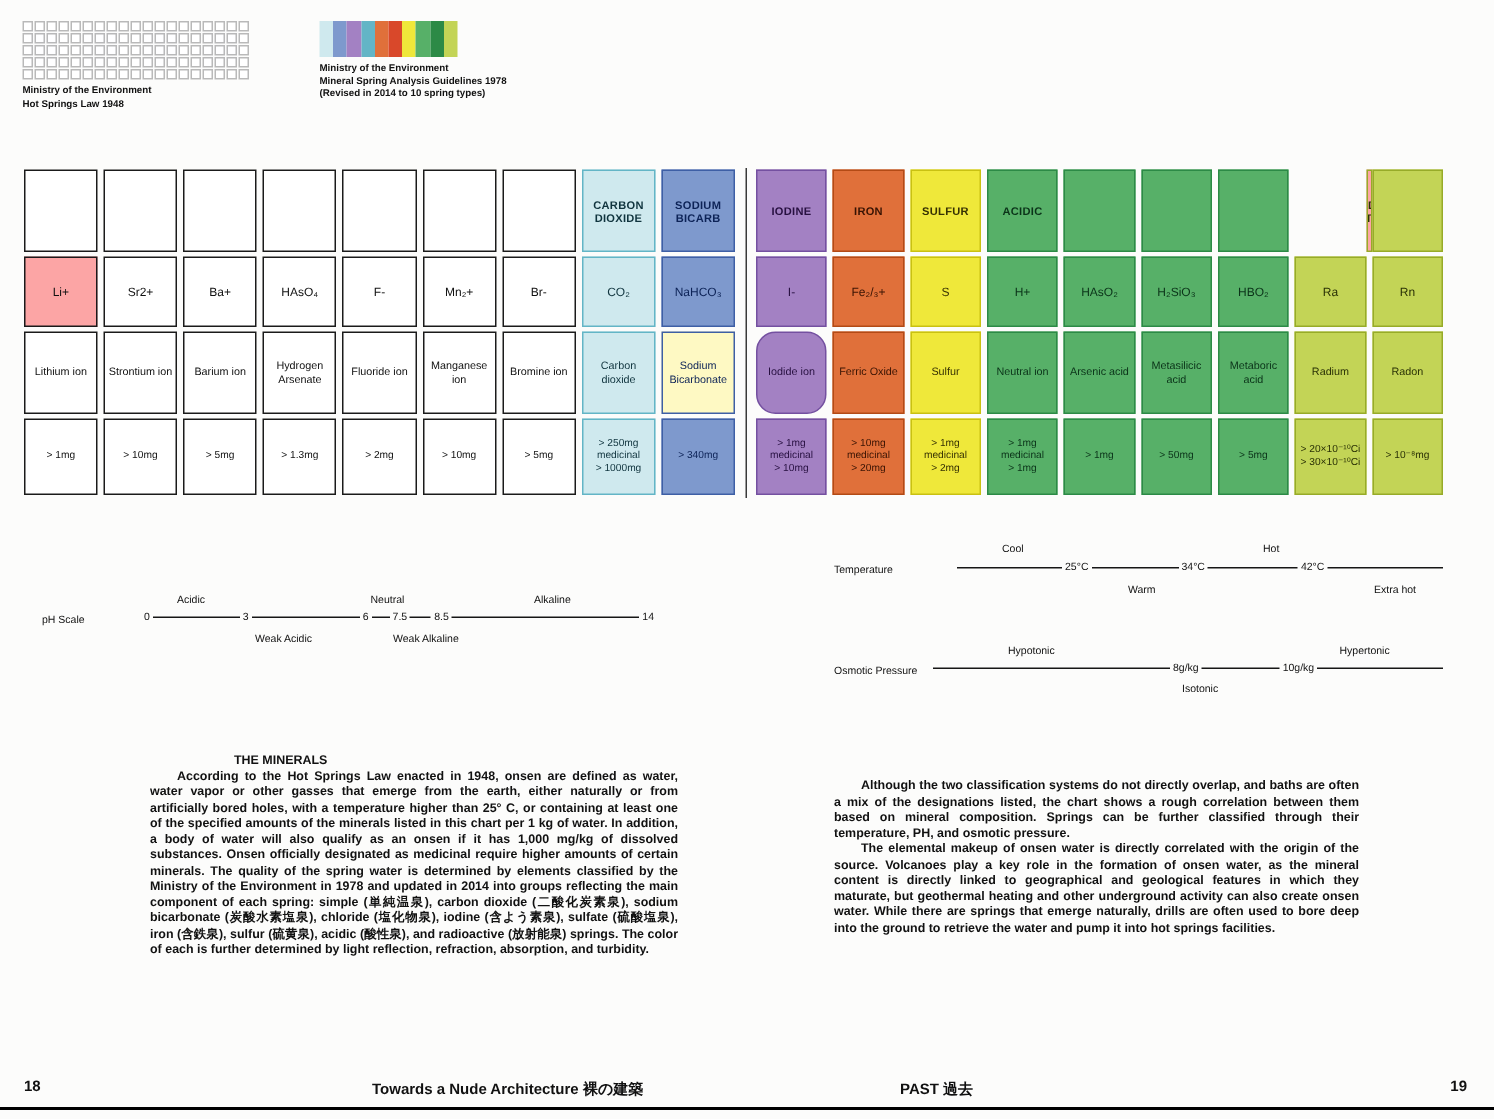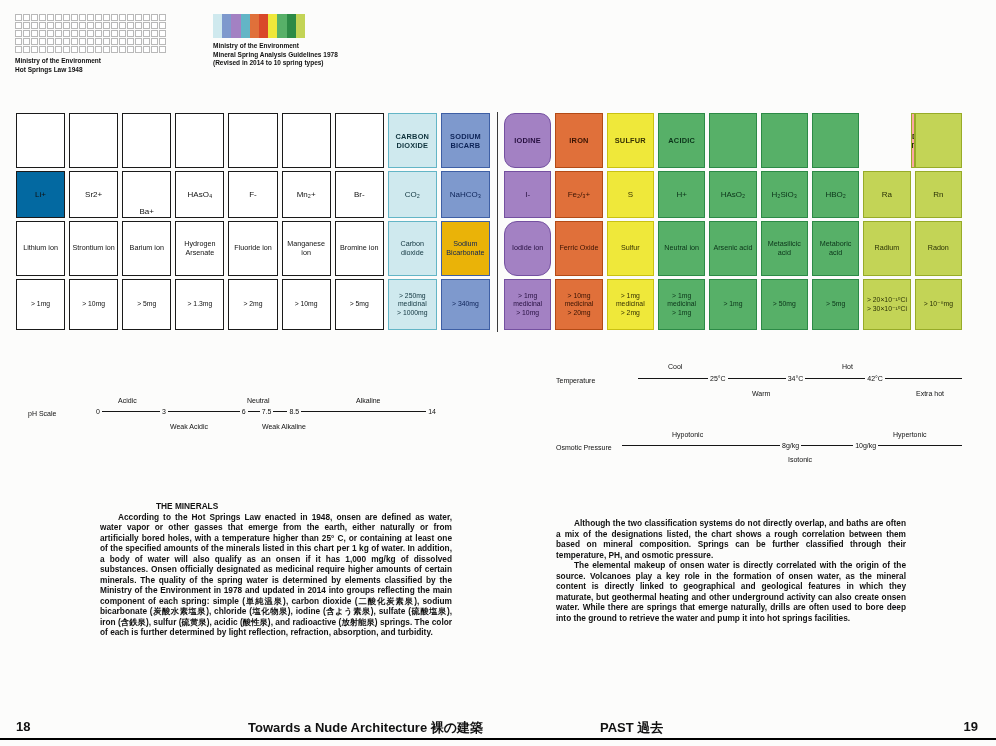--- a/index.html
+++ b/index.html
@@ -26,21 +26,21 @@
   .cell.v{height:51px;font-size:6.8px;line-height:8.4px}
   #gutter{left:497px;top:112px;width:1px;height:220px;background:#3a3a3a}
   .sc{font-size:7px;line-height:8px;white-space:nowrap}
   .scale-line{display:flex;align-items:center;height:9px}
   .scale-line .sc{padding:0 2px}
   .seg{height:1px;background:#161616;flex:0 0 auto}
   .seg.fill{flex:1 1 auto}
   .txt{font-size:8.3px;line-height:10.5px;text-align:justify;font-weight:bold}
   .txt p{margin:0;text-indent:18px}
   .txt .hd{text-indent:56px;font-weight:bold}
-  .foot{font-size:13px;font-weight:bold;white-space:nowrap}
+  .foot{font-size:10px;font-weight:bold;white-space:nowrap}
   #rule{left:0;top:738px;width:996px;height:1.5px;background:#000}
 </style>
 </head>
 <body>
 
 <div id="spread">
 
   <div class="abs" id="legend-grid">
       <div class="gsq"></div>
       <div class="gsq"></div>
@@ -157,21 +157,21 @@
     </div>
   <div class="abs small" id="bar-caption">
     <div>Ministry of the Environment</div>
     <div>Mineral Spring Analysis Guidelines 1978</div>
     <div>(Revised in 2014 to 10 spring types)</div>
   </div>
 
   <div class="abs thalf" id="table-left">
       <div class="col">
         <div class="cell h" style="background: rgb(255, 255, 255); border-color: rgb(26, 26, 26); color: rgb(17, 17, 17);"></div>
-        <div class="cell f" style="background: #0369a1; border-color: rgb(26, 26, 26); color: rgb(17, 17, 17);">
+        <div class="cell f" style="background: #fca5a5; border-color: rgb(26, 26, 26); color: rgb(17, 17, 17);">
           <span>Li+</span>
         </div>
         <div class="cell n" style="background: rgb(255, 255, 255); border-color: rgb(26, 26, 26); color: rgb(17, 17, 17);">
           <span>Lithium ion</span>
         </div>
         <div class="cell v" style="background: rgb(255, 255, 255); border-color: rgb(26, 26, 26); color: rgb(17, 17, 17);">
           <div>&gt; 1mg</div>
         </div>
       </div>
       <div class="col">
@@ -181,21 +181,21 @@
         </div>
         <div class="cell n" style="background: rgb(255, 255, 255); border-color: rgb(26, 26, 26); color: rgb(17, 17, 17);">
           <span>Strontium ion</span>
         </div>
         <div class="cell v" style="background: rgb(255, 255, 255); border-color: rgb(26, 26, 26); color: rgb(17, 17, 17);">
           <div>&gt; 10mg</div>
         </div>
       </div>
       <div class="col">
         <div class="cell h" style="background: rgb(255, 255, 255); border-color: rgb(26, 26, 26); color: rgb(17, 17, 17);"></div>
-        <div class="cell f" style="background: rgb(255, 255, 255); border-color: rgb(26, 26, 26); color: rgb(17, 17, 17); justify-content: flex-end;">
+        <div class="cell f" style="background: rgb(255, 255, 255); border-color: rgb(26, 26, 26); color: rgb(17, 17, 17);">
           <span>Ba+</span>
         </div>
         <div class="cell n" style="background: rgb(255, 255, 255); border-color: rgb(26, 26, 26); color: rgb(17, 17, 17);">
           <span>Barium ion</span>
         </div>
         <div class="cell v" style="background: rgb(255, 255, 255); border-color: rgb(26, 26, 26); color: rgb(17, 17, 17);">
           <div>&gt; 5mg</div>
         </div>
       </div>
       <div class="col">
@@ -262,31 +262,31 @@
           <div>&gt; 1000mg</div>
         </div>
       </div>
       <div class="col">
         <div class="cell h" style="background: rgb(126, 153, 205); border-color: rgb(62, 95, 165); color: rgb(13, 35, 87);">
           <span>SODIUM BICARB</span>
         </div>
         <div class="cell f" style="background: rgb(126, 153, 205); border-color: rgb(62, 95, 165); color: rgb(13, 35, 87);">
           <span>NaHCO₃</span>
         </div>
-        <div class="cell n" style="background: #eab308; border-color: rgb(62, 95, 165); color: rgb(13, 35, 87);">
+        <div class="cell n" style="background: #fef9c3; border-color: rgb(62, 95, 165); color: rgb(13, 35, 87);">
           <span>Sodium Bicarbonate</span>
         </div>
         <div class="cell v" style="background: rgb(126, 153, 205); border-color: rgb(62, 95, 165); color: rgb(13, 35, 87);">
           <div>&gt; 340mg</div>
         </div>
       </div>
     </div>
   <div class="abs thalf" id="table-right">
       <div class="col">
-        <div class="cell h" style="background: rgb(163, 129, 195); border-color: rgb(116, 80, 160); color: rgb(39, 16, 64); border-radius: 11px;">
+        <div class="cell h" style="background: rgb(163, 129, 195); border-color: rgb(116, 80, 160); color: rgb(39, 16, 64);">
           <span>IODINE</span>
         </div>
         <div class="cell f" style="background: rgb(163, 129, 195); border-color: rgb(116, 80, 160); color: rgb(39, 16, 64);">
           <span>I-</span>
         </div>
         <div class="cell n" style="background: rgb(163, 129, 195); border-color: rgb(116, 80, 160); color: rgb(39, 16, 64); border-radius: 13px;">
           <span>Iodide ion</span>
         </div>
         <div class="cell v" style="background: rgb(163, 129, 195); border-color: rgb(116, 80, 160); color: rgb(39, 16, 64);">
           <div>&gt; 1mg</div>

